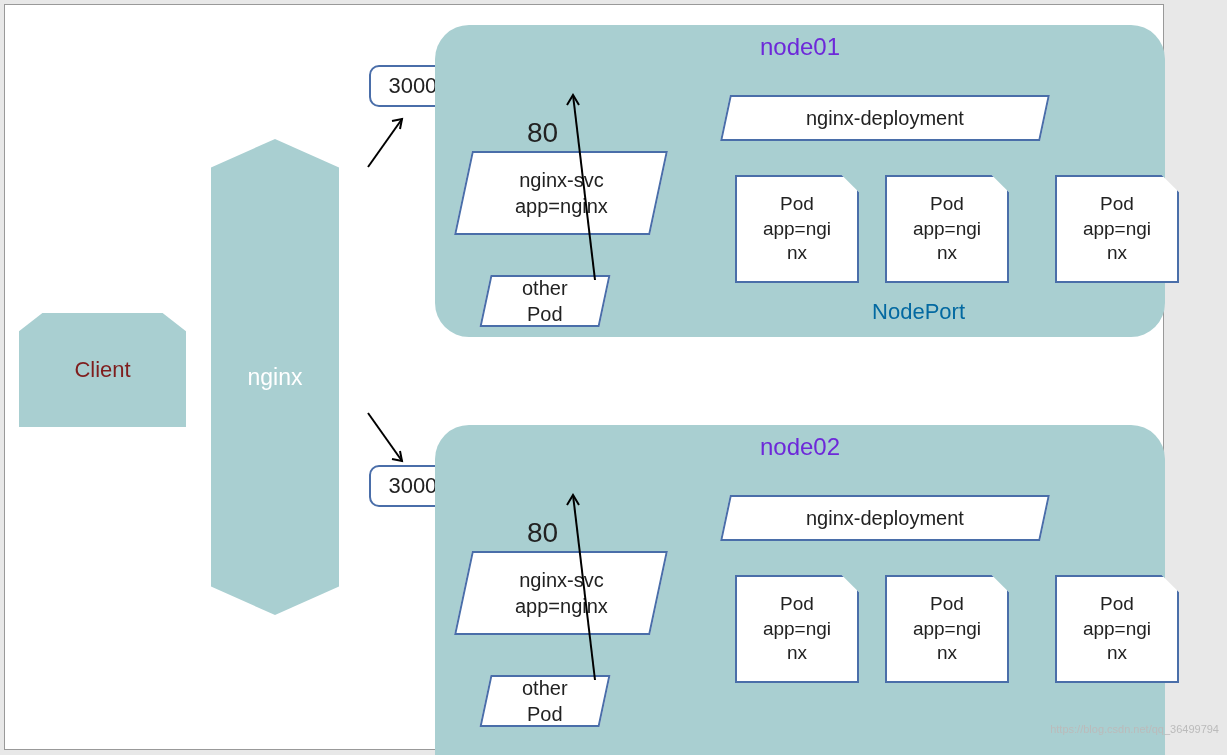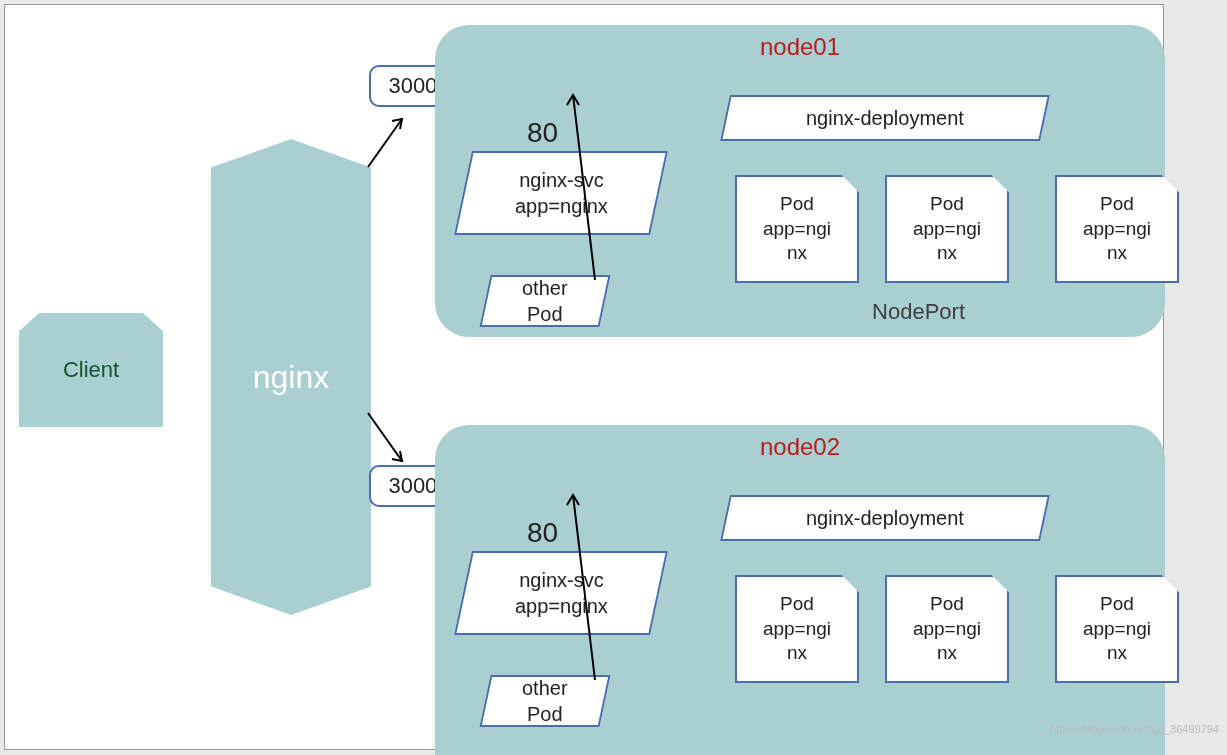--- a/index.html
+++ b/index.html
@@ -20,43 +20,43 @@
   .shape {
     position: absolute;
     display: flex;
     align-items: center;
     justify-content: center;
     text-align: center;
   }
   
   .client {
     left: 14px; top: 308px;
-    width: 144px; height: 114px;
+    width: 167px; height: 114px;
     background: #a9cfd1;
-    color: #14532d; font-size: 22px;
+    color: #7f1d1d; font-size: 22px;
     clip-path: polygon(14% 0, 86% 0, 100% 16%, 100% 100%, 0 100%, 0 16%);
   }
   
   .nginx-lb {
     left: 206px; top: 134px;
-    width: 160px; height: 476px;
+    width: 128px; height: 476px;
     background: #a9cfd1;
-    color: #fff; font-size: 32px;
+    color: #fff; font-size: 23px;
     clip-path: polygon(0 6%, 50% 0, 100% 6%, 100% 94%, 50% 100%, 0 94%);
   }
   
   .node {
     background: #a9cfd1;
     border-radius: 34px;
     position: absolute;
   }
   .node01 { left: 430px; top: 20px; width: 730px; height: 312px; }
   .node02 { left: 430px; top: 420px; width: 730px; height: 392px; }
-  .node-title { position:absolute; top:8px; left:0; right:0; text-align:center; color:#b91c1c; font-size:24px; }
-  .node-footer { position:absolute; bottom:12px; right:200px; color:#404040; font-size:22px; }
+  .node-title { position:absolute; top:8px; left:0; right:0; text-align:center; color:#6d28d9; font-size:24px; }
+  .node-footer { position:absolute; bottom:12px; right:200px; color:#0369a1; font-size:22px; }
 
   
   .port {
     width: 100px; height: 42px;
     background:#fff; border:2px solid #4a6ea9;
     border-radius:10px;
     color:#222; font-size:22px;
   }
   .port1 { left: 364px; top: 60px; }
   .port2 { left: 364px; top: 460px; }

